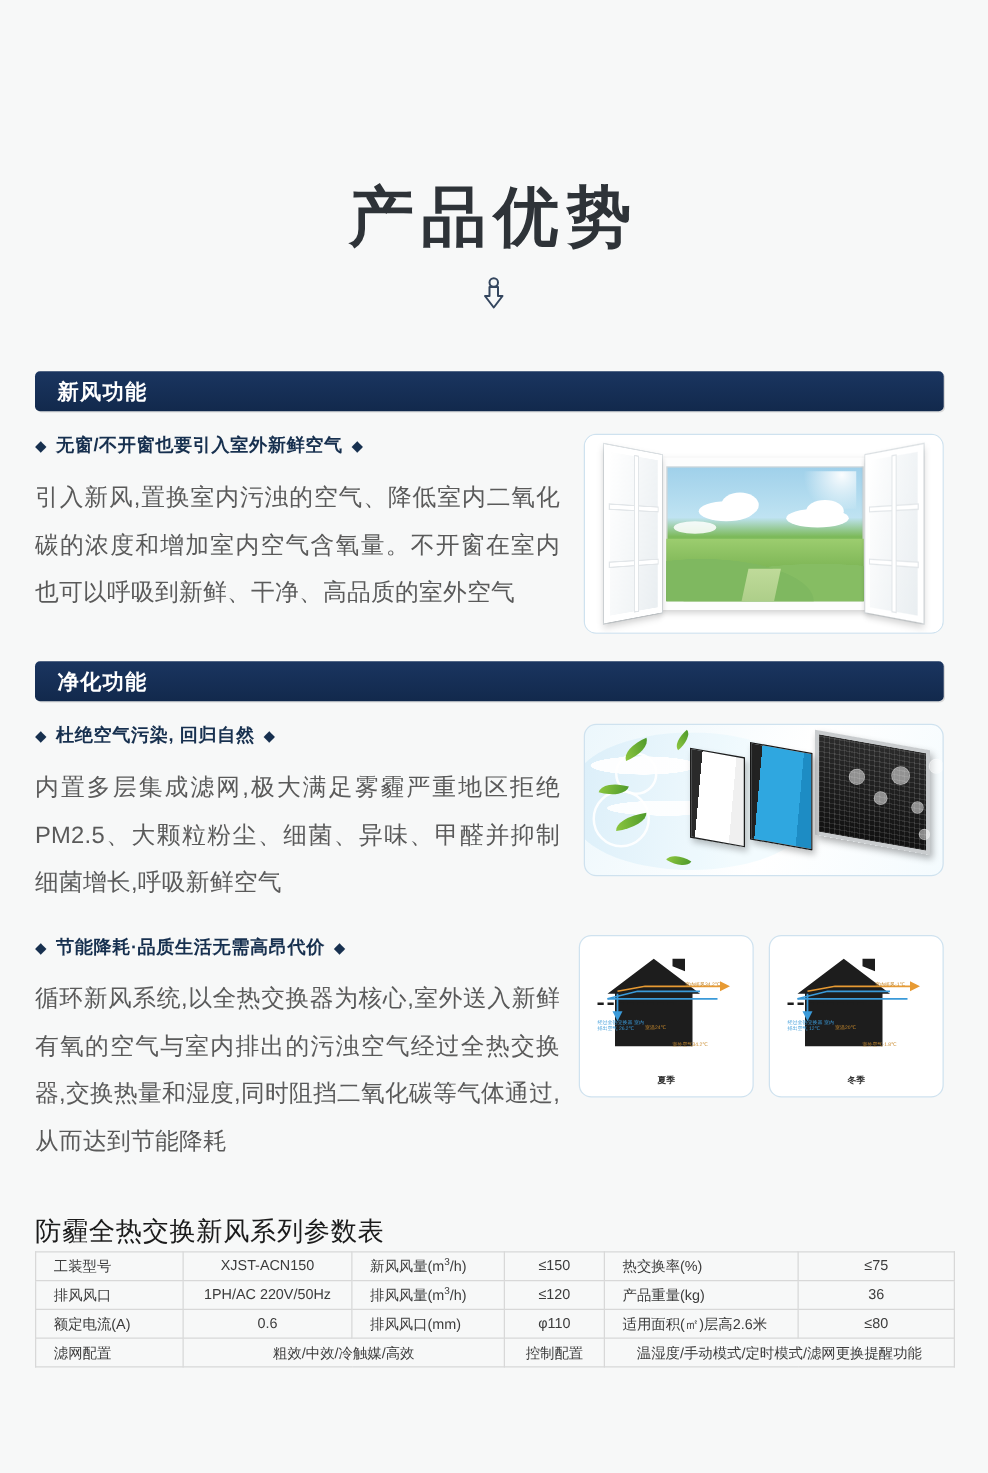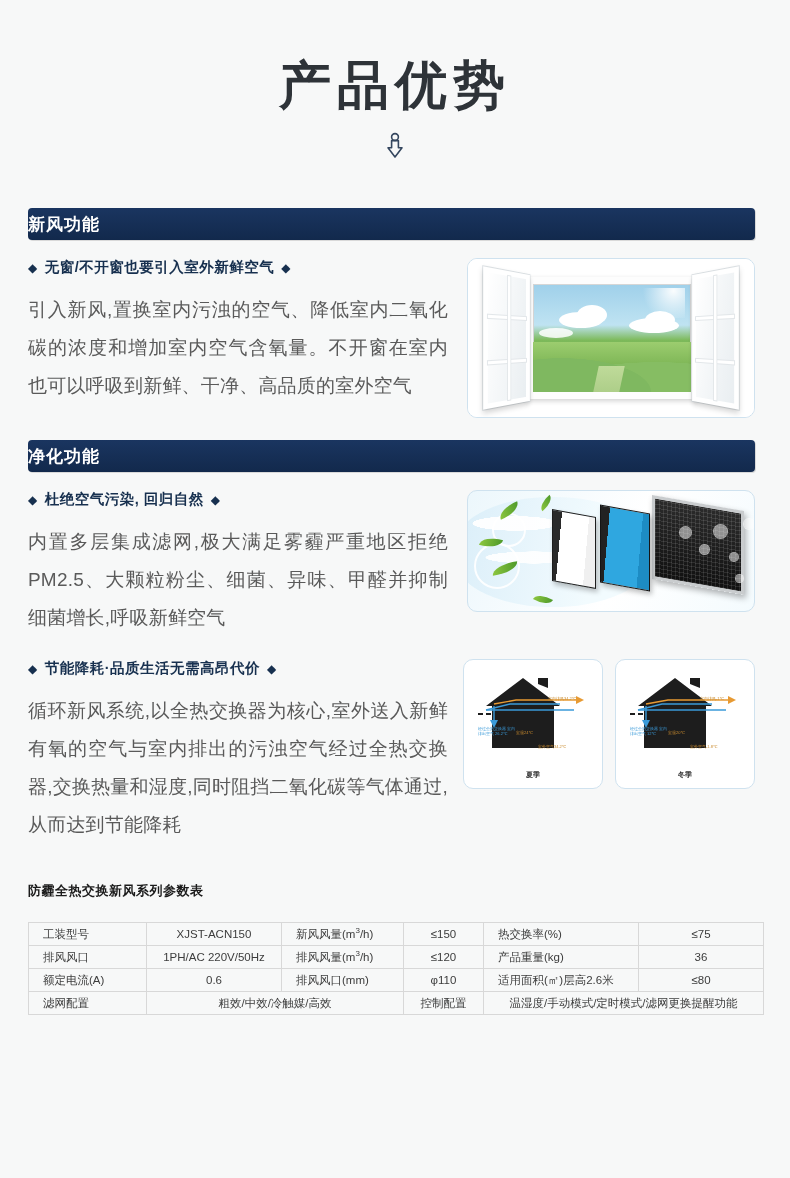--- a/index.html
+++ b/index.html
@@ -6,21 +6,21 @@
   body {
     width: 790px; height: 1178px;
     background: #f7f8f8;
     font-family: "Liberation Sans", "DejaVu Sans", sans-serif;
     color: #555;
     overflow: hidden;
     position: relative;
   }
 
   
-  .page-title-wrap { padding-top: 60px; text-align: center; }
+  .page-title-wrap { padding-top: 108px; text-align: center; margin-top: 41px; }
   .page-title {
     font-family: "Liberation Serif", "DejaVu Serif", serif;
     font-size: 52px; font-weight: 700; letter-spacing: 6px;
     color: #2e3338; line-height: 1;
   }
   .title-arrow { margin-top: 20px; display: flex; justify-content: center; }
 
   
   .section { margin-top: 22px; }
   #sec-0 { margin-top: 48px; }
@@ -28,21 +28,21 @@
     margin: 0 35px 0 28px;
     height: 32px;
     background: #14305a;
     background: linear-gradient(#1a3560, #12294c);
     border-radius: 4px;
     display: flex; align-items: center;
     box-shadow: 1px 1px 0 rgba(0,0,0,.12);
   }
   .bar-label {
     color: #fff; font-size: 17px; font-weight: 700;
-    letter-spacing: 1px; 
+    letter-spacing: 1px; padding-left: 18px;
   }
 
   .sec-body { display: flex; padding: 0 35px 0 28px; margin-top: 18px; }
   .sec-text { width: 420px; flex: none; }
   .sub-head {
     font-size: 14.5px; font-weight: 700; color: #17304f;
     letter-spacing: .5px; margin-bottom: 14px;
     display: flex; align-items: center; gap: 7px;
   }
   .dia { font-size: 12px; color: #17304f; line-height: 1; }
@@ -166,22 +166,22 @@
   .hx-caption {
     position:absolute; bottom:8px; left:0; right:0; text-align:center;
     font-size:7px; color:#333; font-weight:700;
   }
   .hx-note { position:absolute; font-size:4px; color:#c98b2e; white-space:nowrap; }
   .hx-note-blue { position:absolute; font-size:4px; color:#3a9ad9; white-space:nowrap; line-height:1.35; }
 
   
   .spec-wrap { margin: 38px 28px 0 28px; }
   .spec-title {
-    font-size: 13px; font-weight: 700; color: #1b1b1b;
-    letter-spacing: .5px; margin-bottom: 22px;
+    font-size: 21px; font-weight: 400; color: #1b1b1b;
+    letter-spacing: .5px; margin-bottom: 2px;
   }
   table.spec { width: 735px; border-collapse: collapse; table-layout: fixed; }
   table.spec td {
     border: 1px solid #d8d8d8;
     height: 23px;
     font-size: 11.5px;
     color: #3c3c3c;
     text-align: center;
     padding: 0 4px;
     white-space: nowrap;

